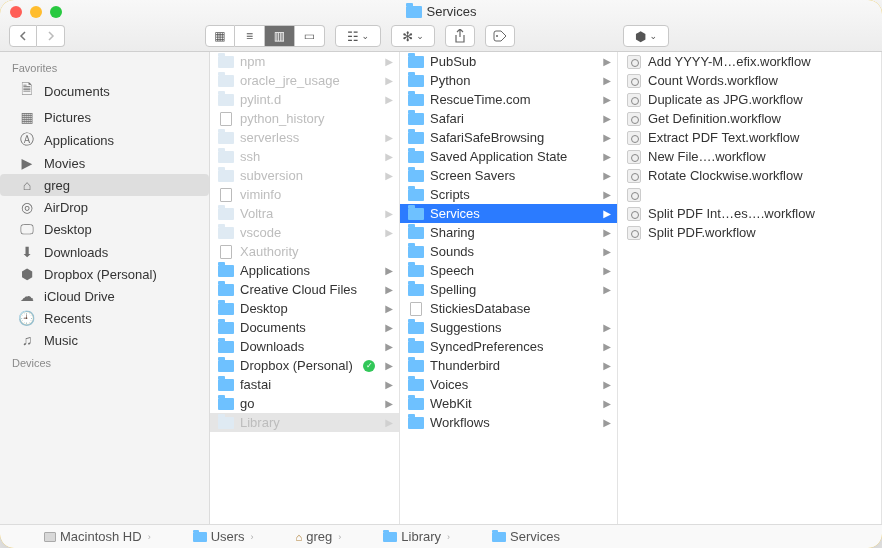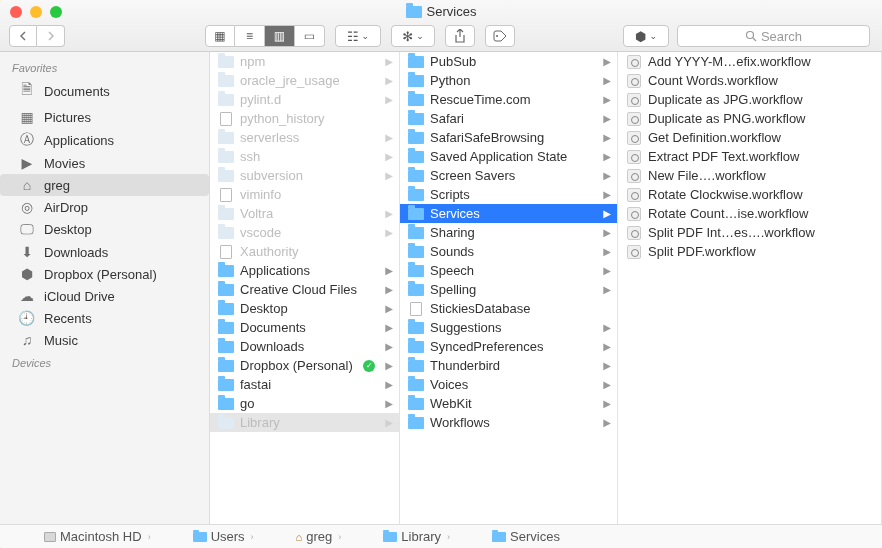--- a/index.html
+++ b/index.html
@@ -1,17 +1,17 @@
 <!DOCTYPE html>
 <html><head>
 <meta charset="utf-8">
 <style>
   * { box-sizing: border-box; margin: 0; padding: 0; font-family: -apple-system, "Helvetica Neue", Arial, sans-serif; font-size: 13px; }
   body { background: #fff; }
-  .window { width: 882px; height: 548px; margin: 0; background: #eab308; border-radius: 1px; box-shadow: 0 20px 60px rgba(0,0,0,.35); display:flex; flex-direction:column; overflow:hidden; position:relative; top:0; left:0;justify-content:flex-end;}
+  .window { width: 882px; height: 548px; margin: 0; background: #eab308; border-radius: 14px; box-shadow: 0 20px 60px rgba(0,0,0,.35); display:flex; flex-direction:column; overflow:hidden; position:relative; top:0; left:0;justify-content:flex-end;}
   .titlebar { height: 52px; background: linear-gradient(#f8f8f8,#ececec); border-bottom:1px solid #cfcfcf; position:relative; display:flex; align-items:center; }
   .traffic { position:absolute; left:10px; top:6px; display:flex; gap:8px; }
   .traffic span { width:12px; height:12px; border-radius:50%; display:inline-block; }
   .tl-close{background:#ff5f57;} .tl-min{background:#ffbd2e;} .tl-max{background:#28c940;}
   .title { position:absolute; left:0; right:0; top:4px; text-align:center; font-size:13px; color:#333; display:flex; justify-content:center; align-items:center; gap:5px;}
   .title .folder-mini { width:16px; height:12px; background:#6ec1ff; border-radius:1px; position:relative; display:inline-block;}
   .title .folder-mini::before{content:'';position:absolute;top:-3px;left:0;width:7px;height:3px;background:#6ec1ff;border-radius:1px 1px 0 0;}
   .toolbar-row{position:absolute; left:0; right:0; bottom:4px; display:flex; align-items:center; padding:0 8px;}
   .nav-group { display:flex; margin-left:1px;}
   .tb-btn { height:22px; background:#fff; border:1px solid #c8c8c8; display:flex; align-items:center; justify-content:center; color:#555; }
@@ -25,21 +25,21 @@
   .view-group .tb-btn.active{background:#6f6f6f;color:#fff;}
   .vg-icons{font-size:12px;}
   .dropdown-btn{width:46px;border-radius:4px;margin-left:10px;display:flex;gap:3px;}
   .action-btn{width:44px;border-radius:4px;margin-left:10px;display:flex;gap:3px;}
   .single-btn{width:30px;border-radius:4px;margin-left:10px;}
   .dropbox-btn{width:46px;border-radius:4px;margin-left:108px;display:flex;gap:3px;}
   .search{flex:1;margin-left:8px;height:22px;border:1px solid #c8c8c8;border-radius:4px;background:#fff;display:flex;align-items:center;justify-content:center;color:#9a9a9a;gap:4px;max-width:220px;margin-right:4px;}
   .chev{font-size:9px;}
   .body{flex:1;display:flex;overflow:hidden;}
   .sidebar{width:210px;background:#f4f4f4;border-right:1px solid #dcdcdc;overflow-y:auto;padding-top:4px;}
-  .sb-header{font-size:11px;color:#8a8a8a;padding:6px 12px 2px;font-style:italic;}
+  .sb-header{font-size:11px;color:#8a8a8a;padding:6px 12px 2px;}
   .sb-item{display:flex;align-items:center;gap:8px;padding:3px 10px 3px 18px;color:#333;border-radius:4px;margin:0 0;}
   .sb-item.selected{background:#dedede;}
   .sb-icon{width:18px;display:flex;justify-content:center;color:#6f6f6f;font-size:14px;}
   .columns{flex:1;display:flex;overflow:hidden;background:#fff;}
   .col{border-right:1px solid #e3e3e3;overflow-y:auto;min-width:0;}
   .col1{flex:0 0 190px;}
   .col2{flex:0 0 218px;}
   .col3{flex:1;}
   .row{display:flex;align-items:center;height:19px;padding:0 6px 0 8px;gap:6px;color:#333;white-space:nowrap;}
   .row .arrow{margin-left:auto;color:#9a9a9a;font-size:10px;}
@@ -124,27 +124,20 @@
       <div class="tb-btn single-btn">
           <svg width="14" height="12" viewBox="0 0 14 12">
             <path d="M1 3 Q1 1 3 1 L8 1 L13 6 L8 11 L3 11 Q1 11 1 9 Z" stroke="#666" stroke-width="1" fill="none"></path>
             <circle cx="4" cy="6" r="1" fill="#666"></circle>
           </svg>
         </div>
       <div class="tb-btn dropbox-btn">
           <span>⬢</span>
           <span class="chev">⌄</span>
         </div>
-      <div class="search">
-        <svg width="12" height="12" viewBox="0 0 12 12">
-            <circle cx="5" cy="5" r="3.5" stroke="#9a9a9a" stroke-width="1.2" fill="none"></circle>
-            <line x1="8" y1="8" x2="11" y2="11" stroke="#9a9a9a" stroke-width="1.2"></line>
-          </svg>
-        <span>Search</span>
-      </div>
     </div>
   </div>
 
   <div class="body">
     <div class="sidebar" id="sidebar">
         <div class="sb-header">Favorites</div>
         <div class="sb-item">
           <span class="sb-icon">🗎</span>
           <span>Documents</span>
         </div>
@@ -492,26 +485,20 @@
           <div class="row">
             <span class="icon">
               <span class="wf-icon"></span>
             </span>
             <span>Duplicate as JPG.workflow</span>
           </div>
           <div class="row">
             <span class="icon">
               <span class="wf-icon"></span>
             </span>
-            <span>Duplicate as PNG.workflow</span>
-          </div>
-          <div class="row">
-            <span class="icon">
-              <span class="wf-icon"></span>
-            </span>
             <span>Get Definition.workflow</span>
           </div>
           <div class="row">
             <span class="icon">
               <span class="wf-icon"></span>
             </span>
             <span>Extract PDF Text.workflow</span>
           </div>
           <div class="row">
             <span class="icon">
@@ -522,21 +509,20 @@
           <div class="row">
             <span class="icon">
               <span class="wf-icon"></span>
             </span>
             <span>Rotate Clockwise.workflow</span>
           </div>
           <div class="row">
             <span class="icon">
               <span class="wf-icon"></span>
             </span>
-            <span>Rotate Count…ise.workflow</span>
           </div>
           <div class="row">
             <span class="icon">
               <span class="wf-icon"></span>
             </span>
             <span>Split PDF Int…es….workflow</span>
           </div>
           <div class="row">
             <span class="icon">
               <span class="wf-icon"></span>

